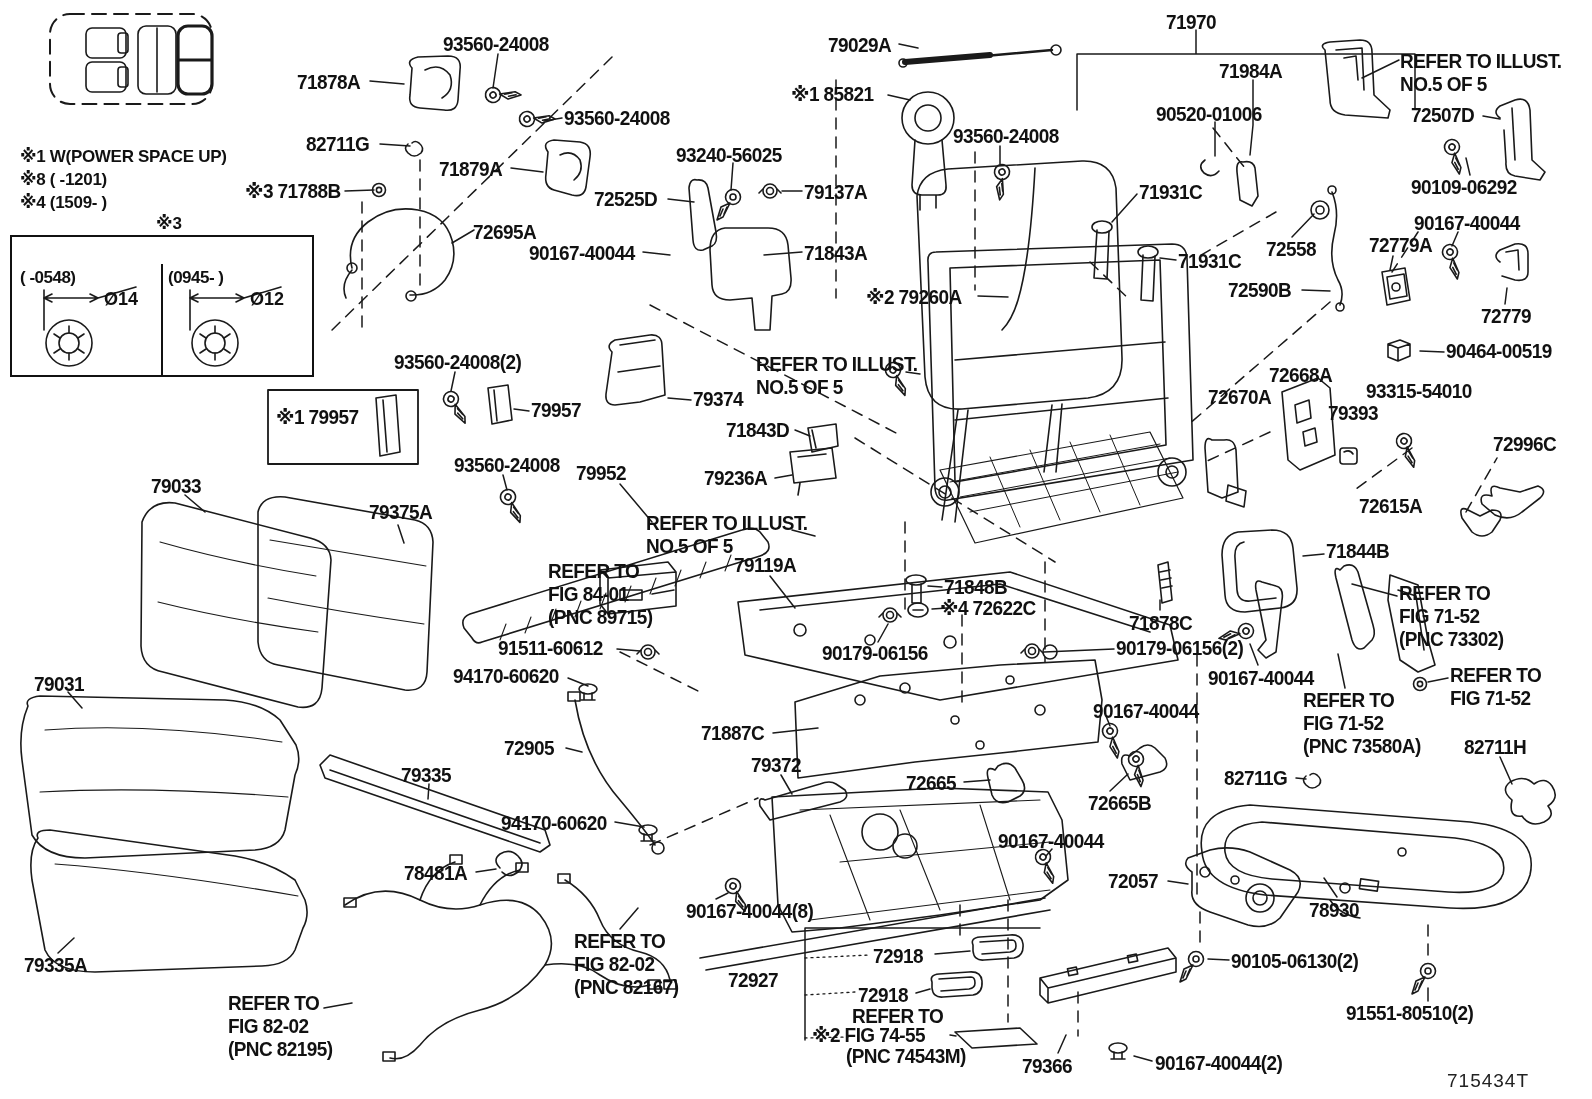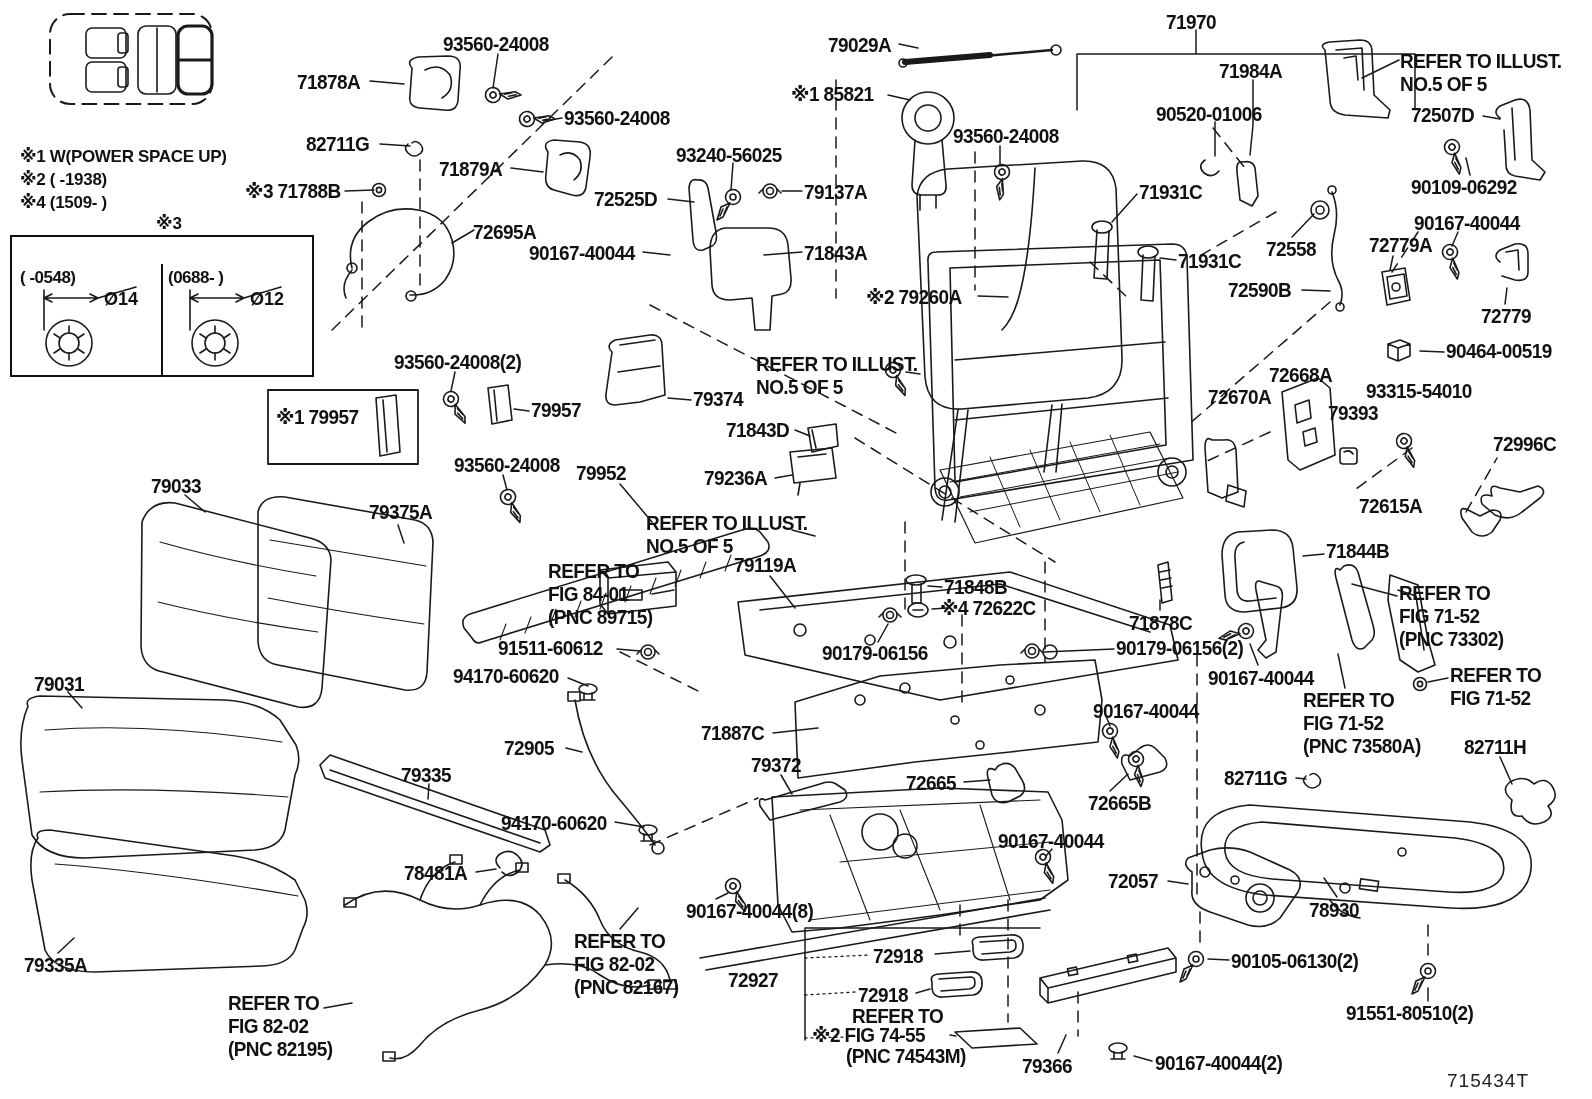--- a/index.html
+++ b/index.html
@@ -296,29 +296,29 @@
       <path d="M960,905 V943"></path>
       <path d="M1008,900 V1022"></path>
       <path d="M1078,992 V1036"></path>
       <path d="M1200,912 V945"></path>
       <path d="M1428,925 V958"></path>
     </g>
   </svg>
 
   <div class="note-block">
       <div class="note-line">※1 W(POWER SPACE UP)</div>
-      <div class="note-line">※2 (      -1938)</div>
+      <div class="note-line">※8 (      -1201)</div>
       <div class="note-line">※4 (1509-      )</div>
     </div>
 
   <div class="tbl">
     <div class="tbl-marker">※3</div>
     <div class="tbl-div"></div>
     <div class="cell-range" style="left:8px">(      -0548)</div>
-    <div class="cell-range" style="left:156px">(0688-      )</div>
+    <div class="cell-range" style="left:156px">(0945-      )</div>
     <div class="cell-dia" style="left:92px">Ø14</div>
     <div class="cell-dia" style="left:238px">Ø12</div>
   </div>
 
   <div>
       <div class="part-label" style="left: 443px; top: 33px;">93560-24008</div>
       <div class="part-label" style="left: 828px; top: 34px;">79029A</div>
       <div class="part-label" style="left: 1166px; top: 11px;">71970</div>
       <div class="part-label" style="left: 1400px; top: 50px;">REFER TO ILLUST.
 NO.5 OF 5</div>

